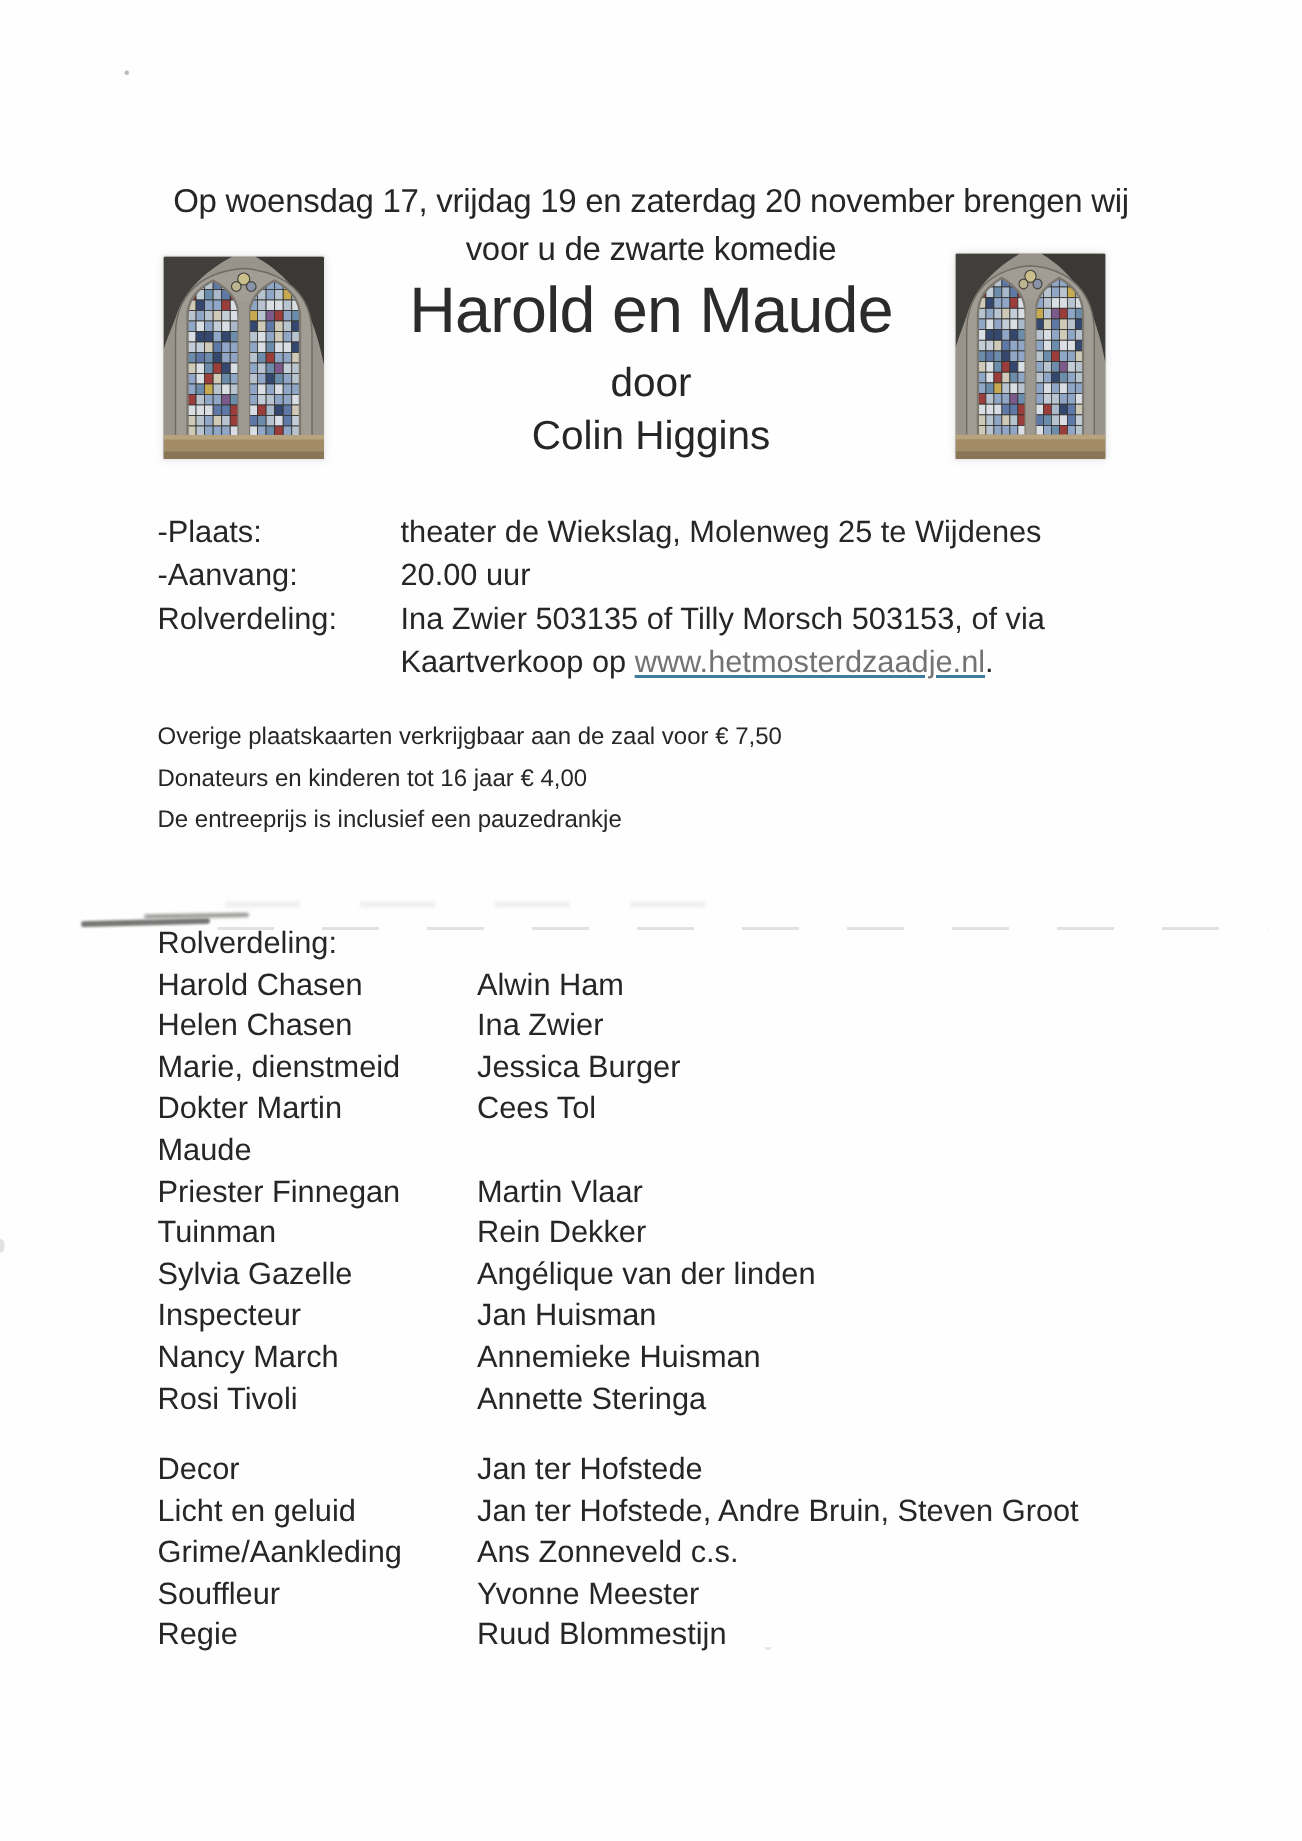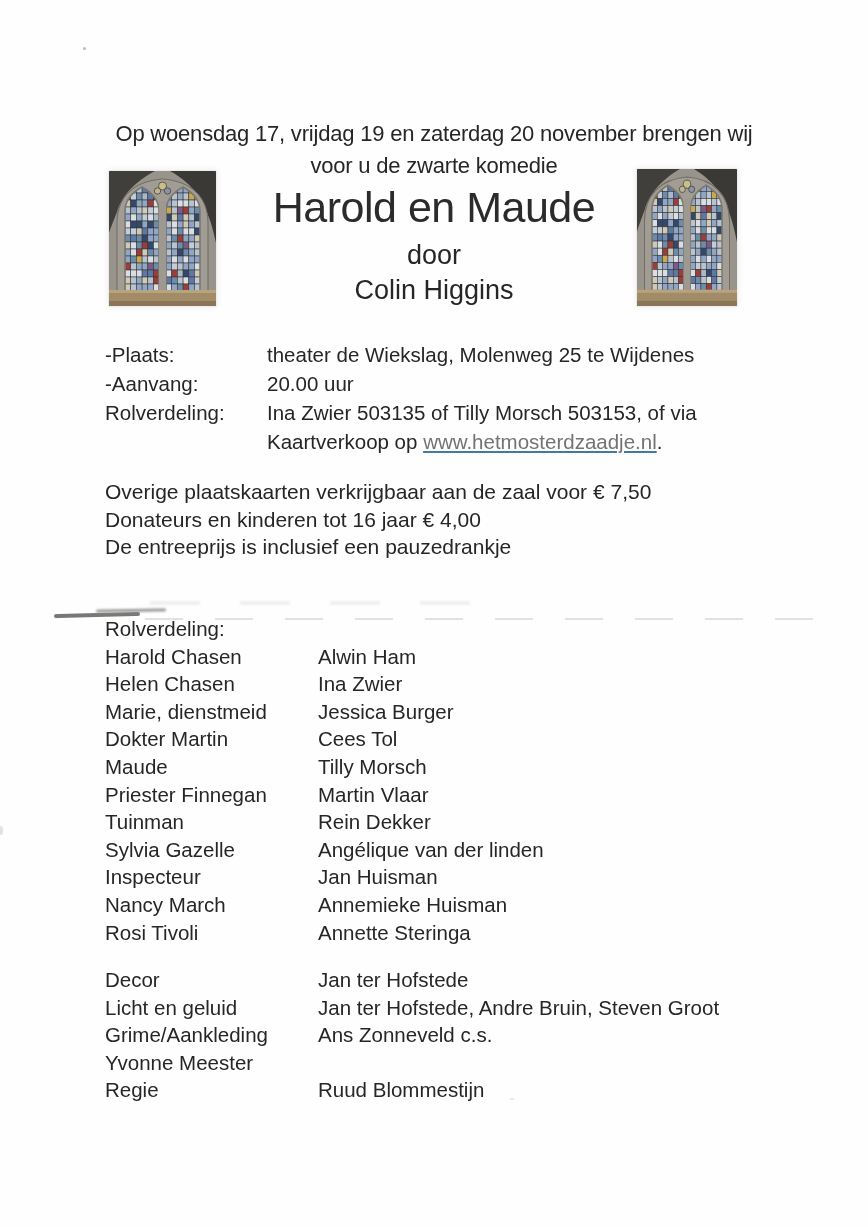--- a/index.html
+++ b/index.html
@@ -25,21 +25,21 @@
     border:1px solid #ececec;border-radius:2px;
     box-shadow:0 0 6px rgba(0,0,0,0.08);
     overflow:hidden;background:#98938b;
   }
   .photo svg{display:block;width:100%;height:100%;}
   .details{left:105px;top:340px;width:700px;font-size:20.5px;line-height:29px;}
   .drow{display:flex;}
   .dlabel{width:162px;flex:0 0 162px;}
   .dvalue{flex:1;}
   .scanlink{color:#737373;text-decoration:underline;text-decoration-color:#3c7c9e;}
-  .pricing{left:105px;top:478px;width:700px;font-size:21px;line-height:27.5px;}
+  .pricing{left:105px;top:478px;width:700px;font-size:16px;line-height:27.5px;}
   .castblock{left:105px;top:615px;width:700px;font-size:20.5px;line-height:27.6px;}
   .crewblock{left:105px;top:966px;width:720px;font-size:20.5px;line-height:27.6px;}
   .lrow{display:flex;}
   .rolecell{width:213px;flex:0 0 213px;}
   .namecell{flex:1;}
   
   .smudge-dark{
     left:54px;top:613px;width:86px;height:4px;border-radius:3px;
     background:#787876;transform:rotate(-1.5deg);filter:blur(0.7px);
   }
@@ -546,21 +546,20 @@
         <span class="namecell">Jessica Burger</span>
       </div>
 
       <div class="lrow">
         <span class="rolecell">Dokter Martin</span>
         <span class="namecell">Cees Tol</span>
       </div>
 
       <div class="lrow">
         <span class="rolecell">Maude</span>
-        <span class="namecell">Tilly Morsch</span>
       </div>
 
       <div class="lrow">
         <span class="rolecell">Priester Finnegan</span>
         <span class="namecell">Martin Vlaar</span>
       </div>
 
       <div class="lrow">
         <span class="rolecell">Tuinman</span>
         <span class="namecell">Rein Dekker</span>
@@ -599,20 +598,21 @@
       <span class="rolecell">Licht en geluid</span>
       <span class="namecell">Jan ter Hofstede, Andre Bruin, Steven Groot</span>
     </div>
 
     <div class="lrow">
       <span class="rolecell">Grime/Aankleding</span>
       <span class="namecell">Ans Zonneveld c.s.</span>
     </div>
 
     <div class="lrow">
+      <span class="rolecell">Souffleur</span>
       <span class="namecell">Yvonne Meester</span>
     </div>
 
     <div class="lrow">
       <span class="rolecell">Regie</span>
       <span class="namecell">Ruud Blommestijn</span>
     </div>
   </div>
 
 </body></html>

